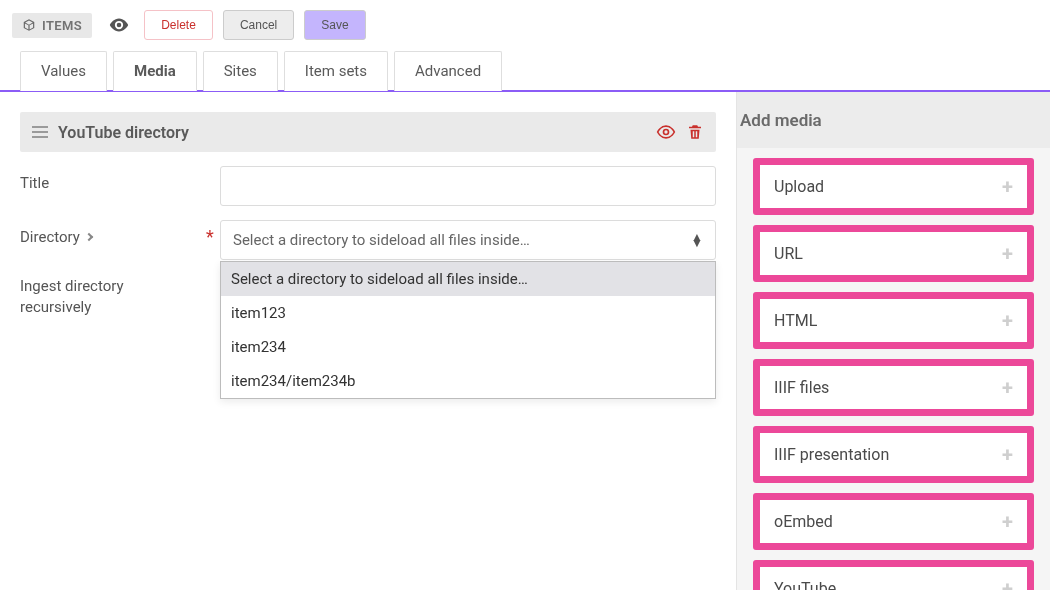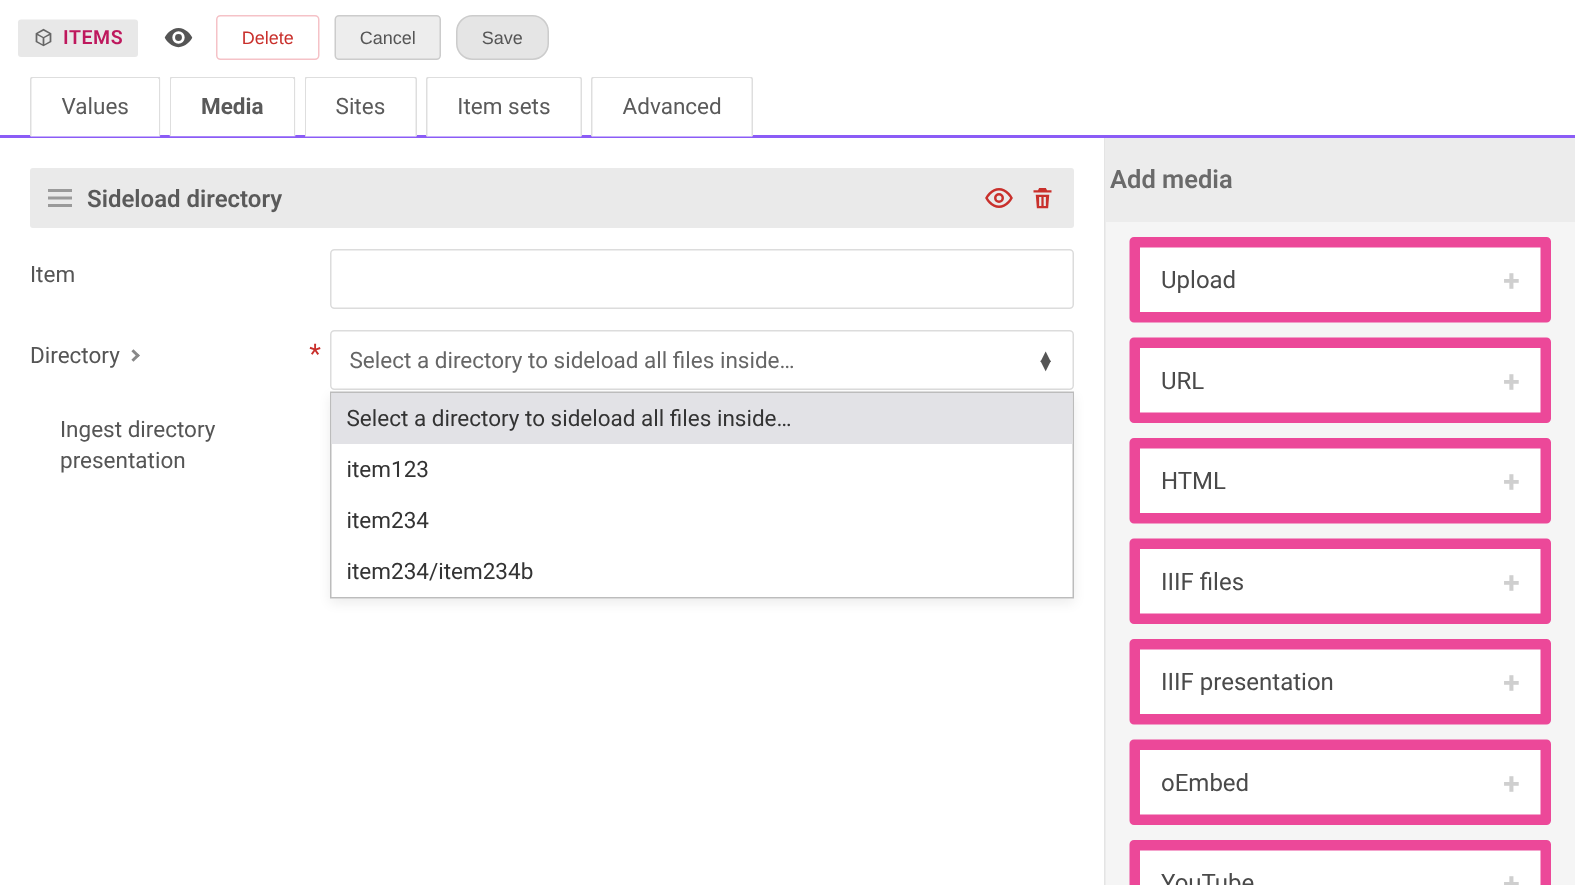--- a/index.html
+++ b/index.html
@@ -22,21 +22,21 @@
   }
   .items-chip {
     display: flex;
     align-items: center;
     gap: 6px;
     background: #e8e8e8;
     padding: 5px 10px;
     border-radius: 2px;
     font-size: 13px;
     font-weight: 600;
-    color: #be185d;
+    color: #737373;
     letter-spacing: 0.4px;
   }
   .page-title {
     font-size: 25px;
     font-weight: 400;
     color: #3a3a3a;
     flex: 1;
   }
   .dot { color: #888; }
   .header-actions {
@@ -57,21 +57,21 @@
     font-size: 12px;
     color: #555;
     cursor: pointer;
   }
   .btn.delete {
     background: #fff;
     border-color: #f5c2c7;
     color: #c9302c;
   }
   .btn.cancel { background: #ededed; }
-  .btn.save { background: #e5e5e5; border-radius: 11px; }
+  .btn.save { background: #c4b5fd; }
 
   
   .tabs-row {
     display: flex;
     padding: 0 20px;
     border-bottom: 2px solid #8b5cf6;
     gap: 6px;
   }
   .tab {
     padding: 10px 20px;
@@ -261,36 +261,36 @@
 
 <div class="main-area">
   <div class="content">
 
     <div class="section-bar">
       <div class="ham-lines">
         <span></span>
           <span></span>
           <span></span>
       </div>
-      <div class="title">Sideload directory</div>
+      <div class="title">YouTube directory</div>
       <span class="icon-eye-red">
         <svg width="20" height="20" viewBox="0 0 24 24" fill="none" stroke="#c9302c" stroke-width="2">
             <path d="M2 12s3.5-7 10-7 10 7 10 7-3.5 7-10 7S2 12 2 12z"></path>
             <circle cx="12" cy="12" r="3"></circle>
           </svg>
       </span>
       <span class="icon-trash">
         <svg width="18" height="20" viewBox="0 0 24 24" fill="#c9302c">
             <path d="M9 3h6l1 2h4v2H4V5h4l1-2zM6 9h12l-1 12H7L6 9zm3 2v8h2v-8H9zm4 0v8h2v-8h-2z"></path>
           </svg>
       </span>
     </div>
 
     <div class="form-row">
-      <div class="form-label-col">Item</div>
+      <div class="form-label-col">Title</div>
       <div class="req empty">*</div>
       <div class="form-field-col">
         <input class="text-input" value="" style="">
       </div>
     </div>
 
     <div class="form-row">
       <div class="form-label-col">
         <span>Directory</span>
         <span class="chev-right"></span>
@@ -307,23 +307,23 @@
         <div class="dropdown-panel">
           <div class="dropdown-option selected">Select a directory to sideload all files inside…</div>
           <div class="dropdown-option">item123</div>
           <div class="dropdown-option">item234</div>
           <div class="dropdown-option">item234/item234b</div>
         </div>
       </div>
     </div>
 
     <div class="form-row">
-      <div class="form-label-col" style="display:block;padding-top:2px;line-height:1.4;margin-left:20px;">
+      <div class="form-label-col" style="display:block;padding-top:2px;line-height:1.4;">
         <span>Ingest directory</span><br>
-        <span>presentation</span>
+        <span>recursively</span>
       </div>
       <div class="req empty">*</div>
       <div class="form-field-col"></div>
     </div>
 
   </div>
 
   <div class="sidebar">
     <div class="sidebar-title">Add media</div>
 

